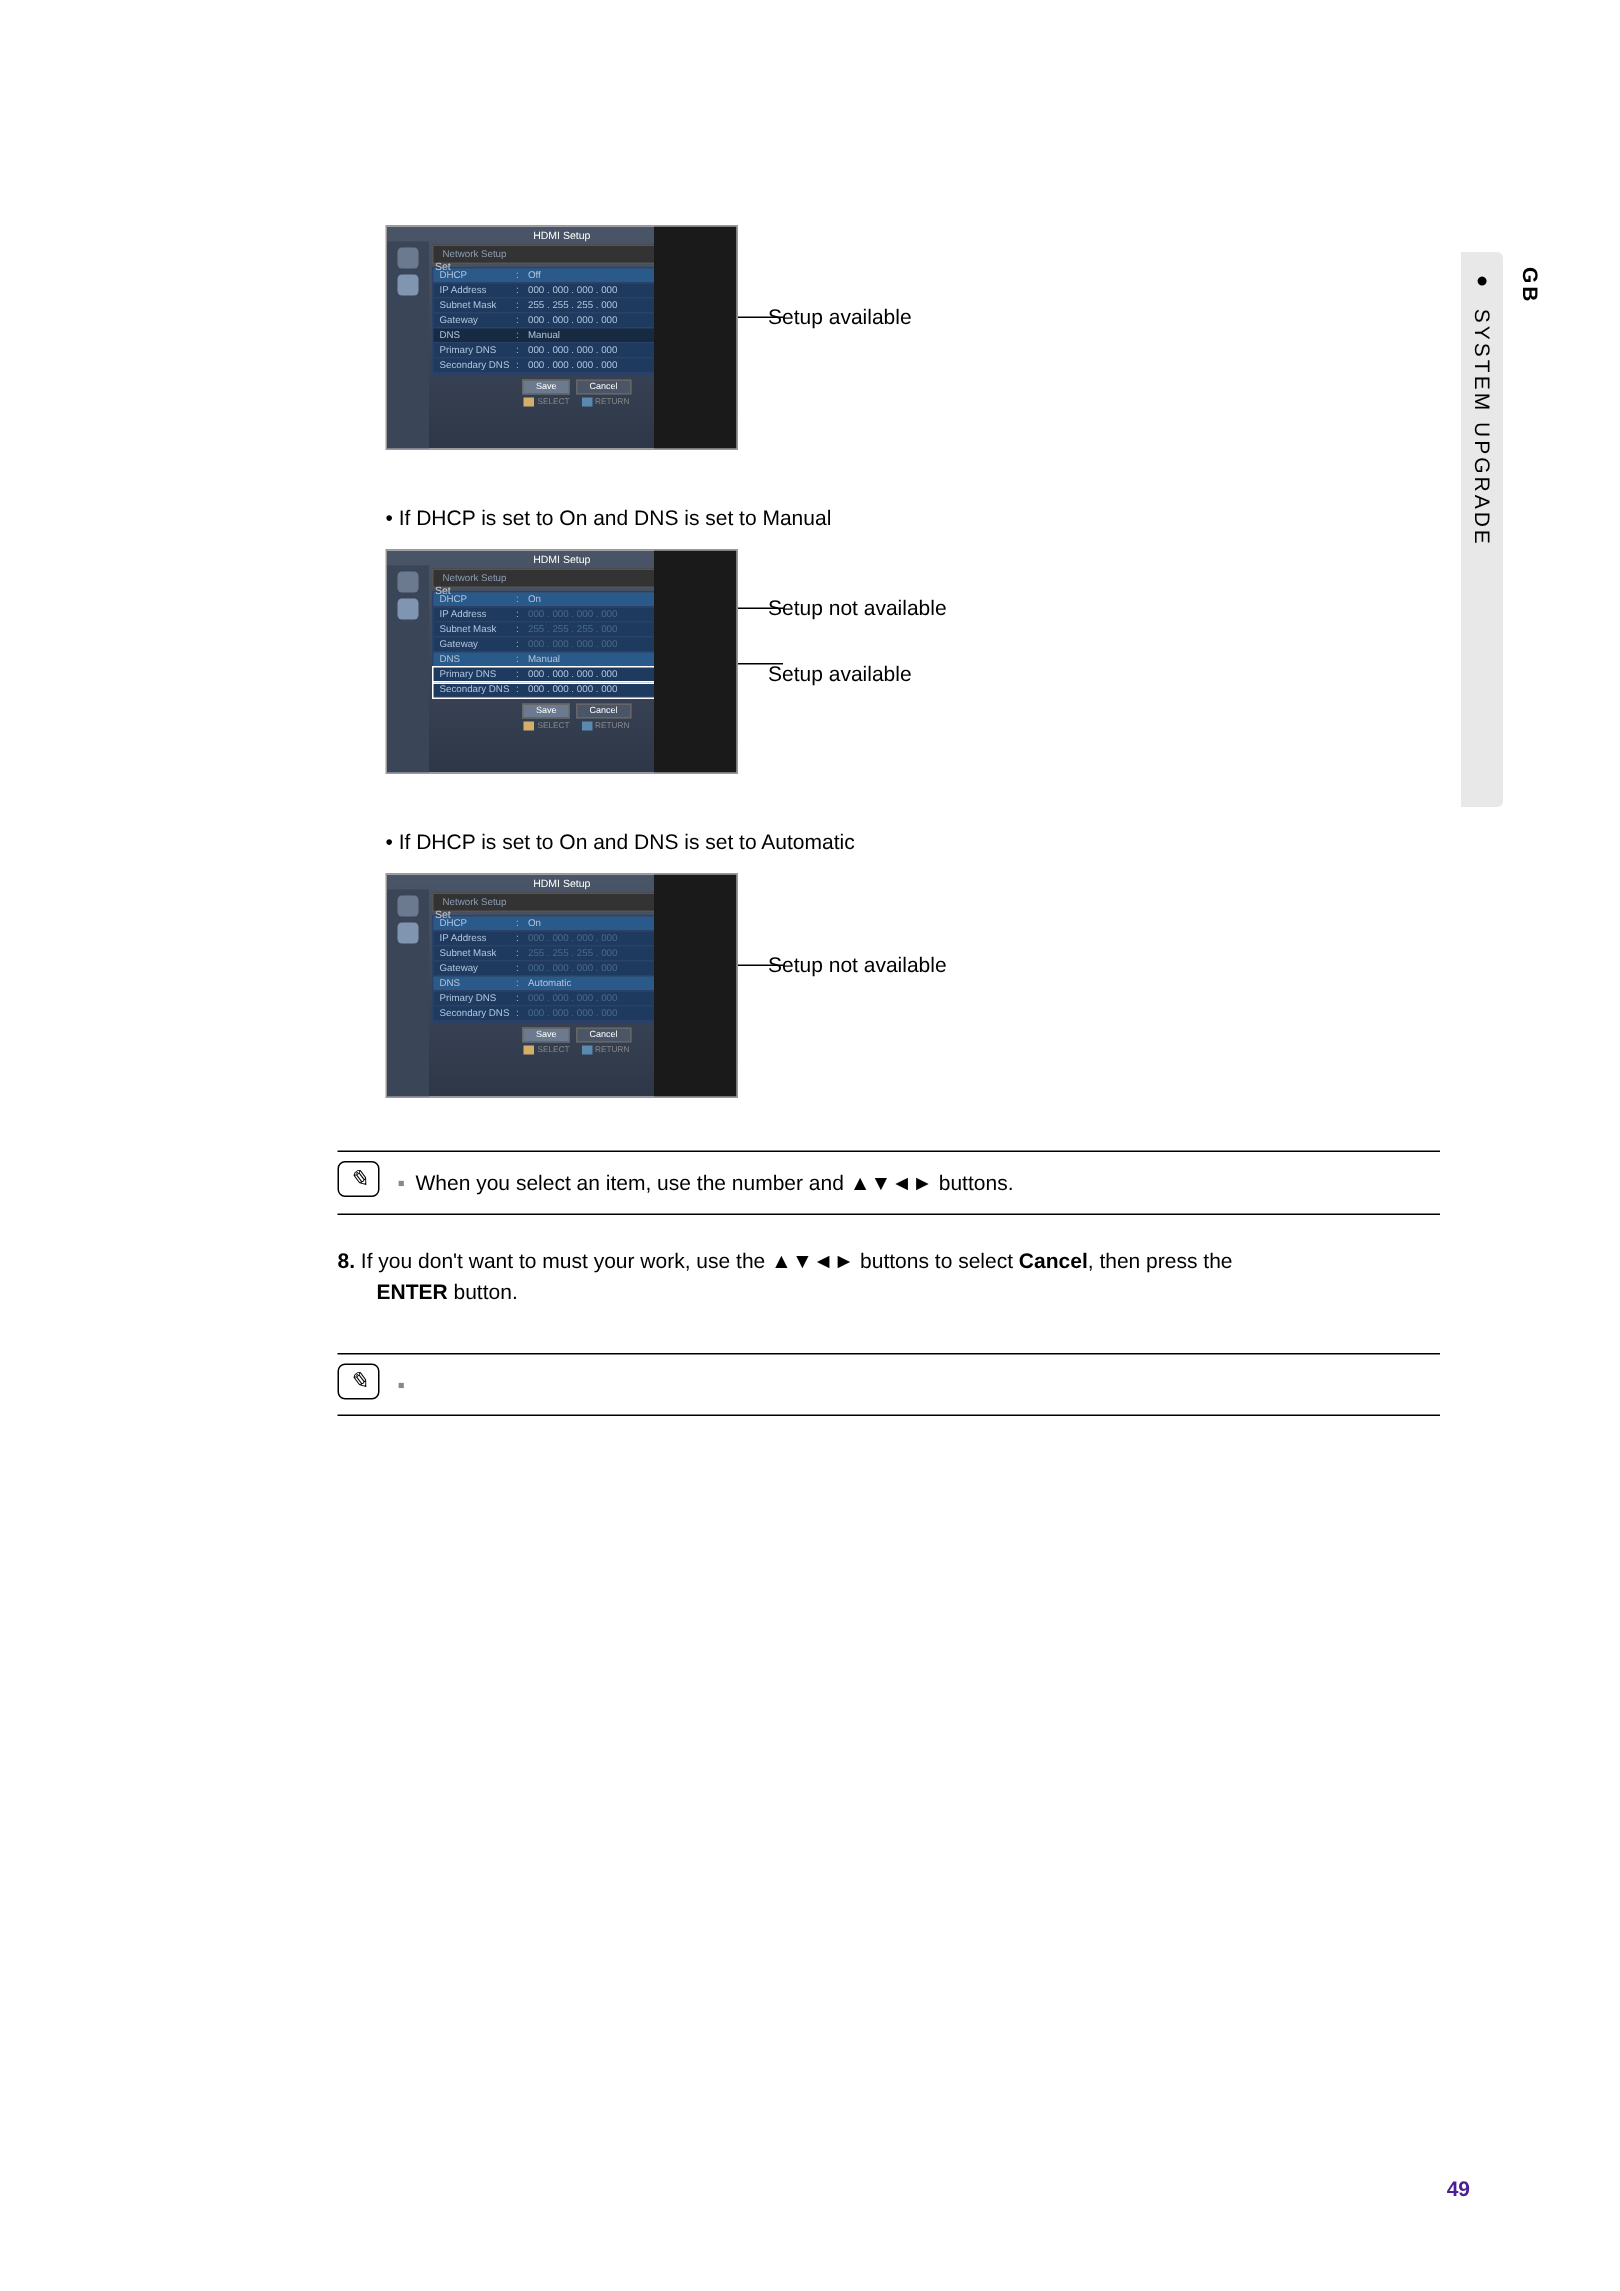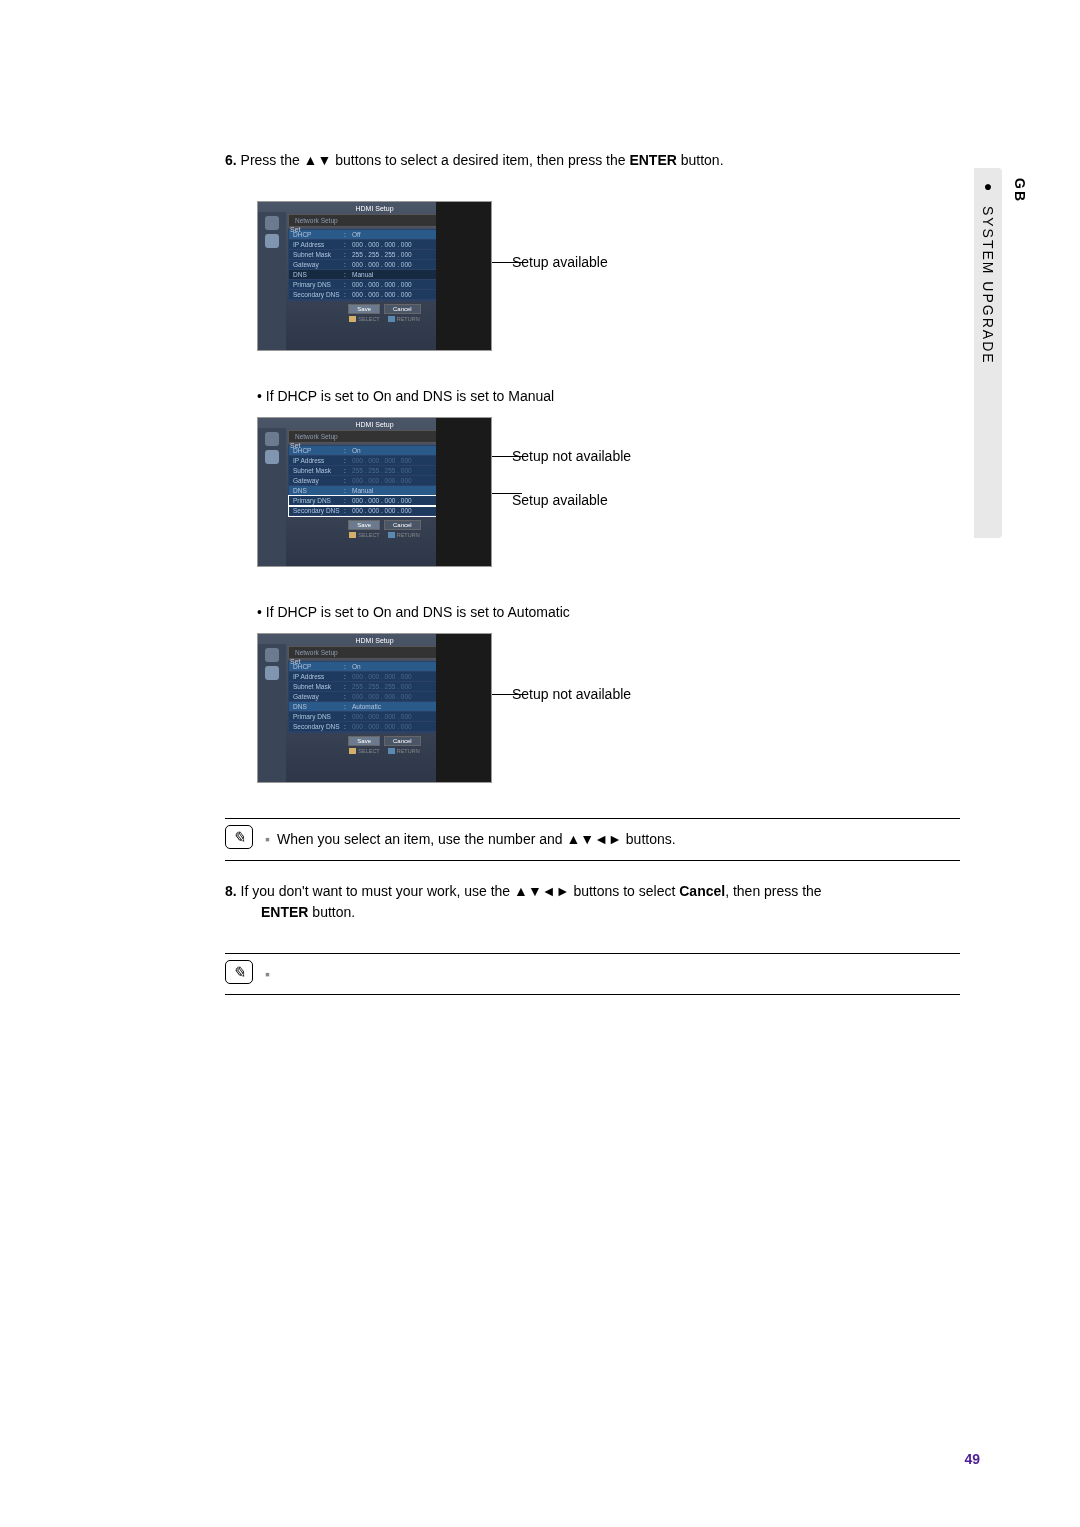--- a/index.html
+++ b/index.html
@@ -193,24 +193,20 @@
 
   <div class="side-tab">
     <div class="side-tab-text">
       <span>GB</span>
       <br><br>
       <span class="side-tab-bullet">●</span>
       <span class="side-tab-sub">SYSTEM UPGRADE</span>
     </div>
   </div>
 
-  <div class="step-line">
-    <span class="step-num">6.</span>
-    <span>Press the </span><span class="arrow">▲▼</span><span> buttons to select a desired item, then press the </span><span class="bold">ENTER</span><span> button.</span>
-  </div>
 
   <div class="screenshot-block">
     <div class="screenshot">
       <div class="side-icons">
         <div class="icon-dot"></div>
         <div class="icon-dot" style="background:#8096b0"></div>
       </div>
       <div class="hdmi-title">HDMI Setup</div>
       <div class="tab-label">Set</div>
       <div class="netsetup-header">Network Setup</div>
@@ -418,21 +414,21 @@
     <div class="note-text">
       <span class="note-bullet-mark">▪</span>
       <span>When you select an item, use the number and </span><span class="arrow">▲▼◄►</span><span> buttons.</span>
     </div>
   </div>
 
 
   <div class="step-line">
     <span class="step-num">8.</span>
     <span>If you don't want to must your work, use the </span><span class="arrow">▲▼◄►</span><span> buttons to select </span><span class="bold">Cancel</span><span>, then press the </span><br>
-    <span style="margin-left:36px"><span class="bold">ENTER</span><span> button.</span></span>
+    <span style="margin-left:26px"><span class="bold">ENTER</span><span> button.</span></span>
   </div>
 
   <div class="note-block">
     <div class="note-icon">✎</div>
     <div class="note-text">
       <span class="note-bullet-mark">▪</span>
     </div>
   </div>
 
   <div class="page-num">49</div>

